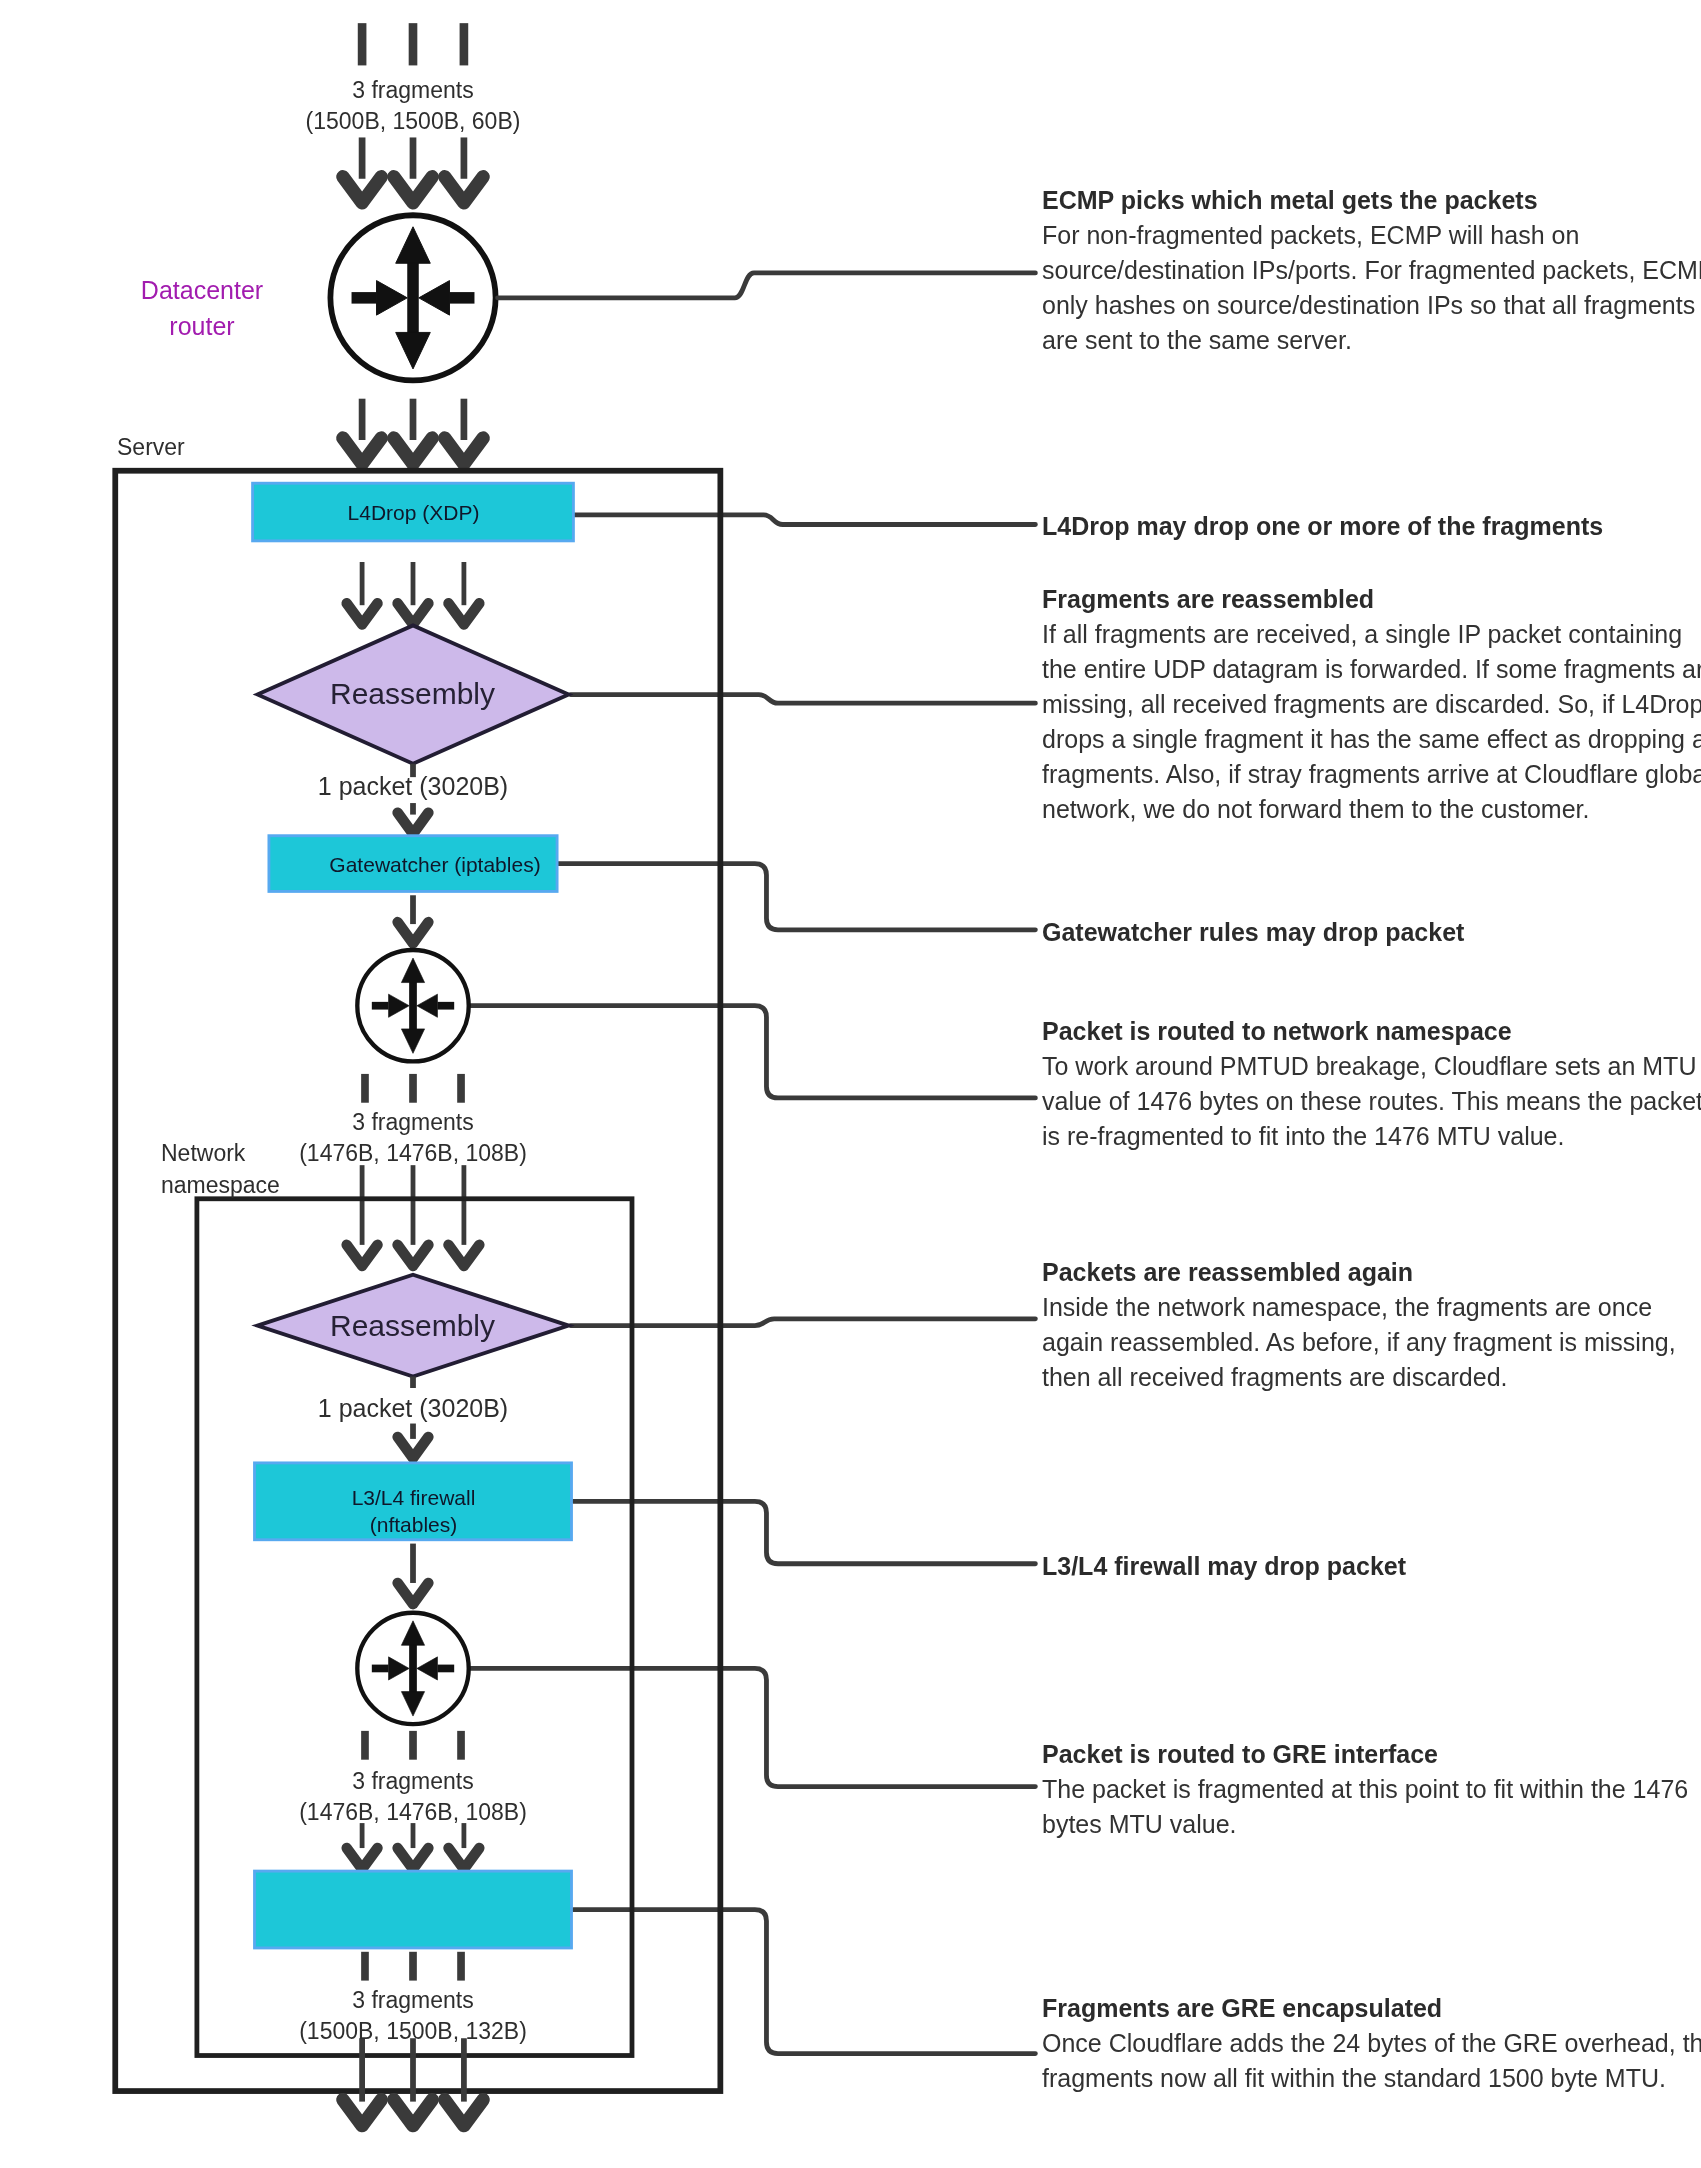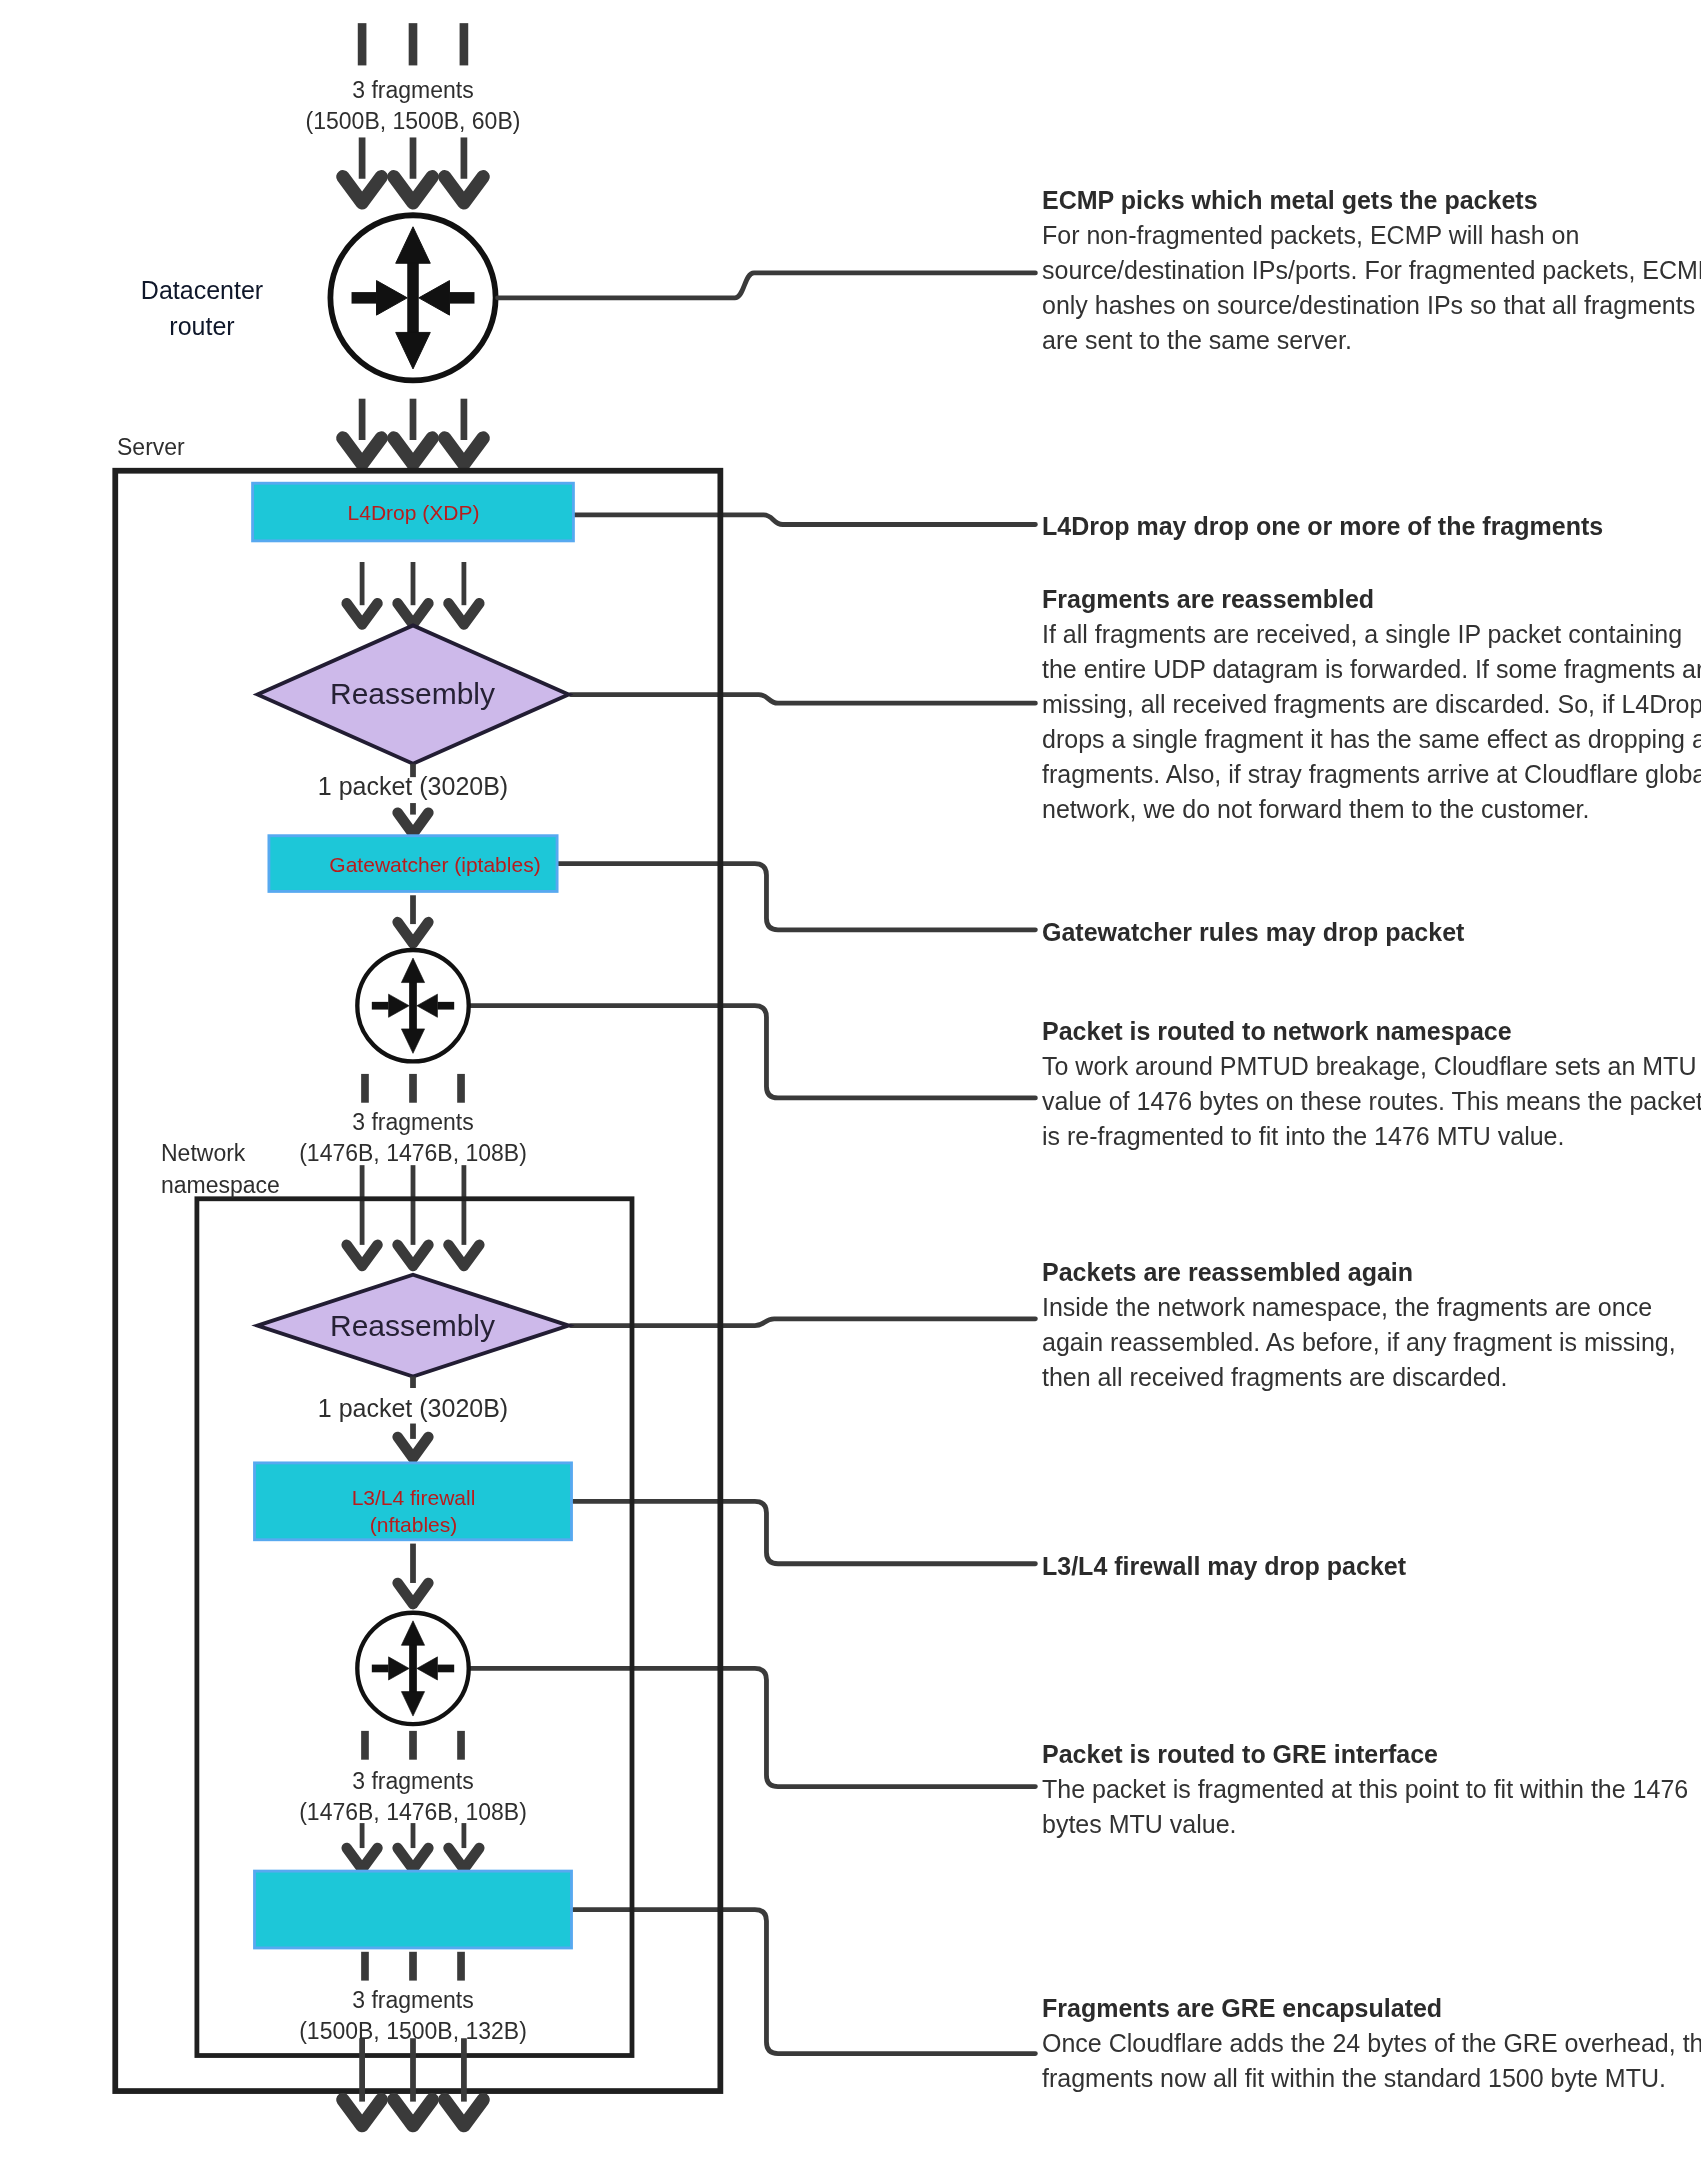--- a/index.html
+++ b/index.html
@@ -11,24 +11,24 @@
     color:#303030;
     overflow:hidden;
     padding-left:7px;
   }
   .canvas svg{position:absolute;left:0;top:0;}
   .lbl{position:absolute;text-align:center;}
   .frag{font-size:23px;line-height:31px;color:#2e2e2e;}
   .packet{font-size:25px;color:#2e2e2e;}
   .small-tag{position:absolute;font-size:23px;color:#2e2e2e;text-align:left;}
   .ns-tag{position:absolute;font-size:23px;line-height:32px;color:#2e2e2e;text-align:left;}
-  .dc-label{position:absolute;font-size:25px;line-height:36px;color:#0f172a;text-align:center;}
+  .dc-label{position:absolute;font-size:25px;line-height:36px;color:#a21caf;text-align:center;}
   .shape-label{
     position:absolute;display:flex;align-items:center;justify-content:center;
-    text-align:center;font-size:21px;color:#b91c1c;line-height:27px;flex-direction:column;
+    text-align:center;font-size:21px;color:#0f172a;line-height:27px;flex-direction:column;
   }
   .diamond-label{
     position:absolute;display:flex;align-items:center;justify-content:center;
     text-align:center;font-size:30px;color:#262135;
   }
   .anno{position:absolute;left:1042px;width:678px;}
   .anno-h{font-size:25px;font-weight:bold;color:#2b2b2b;line-height:35px;margin:0;}
   .anno-b{font-size:25px;color:#323232;line-height:35px;margin:0;}
   .anno-b:empty{display:none;}
 </style>

